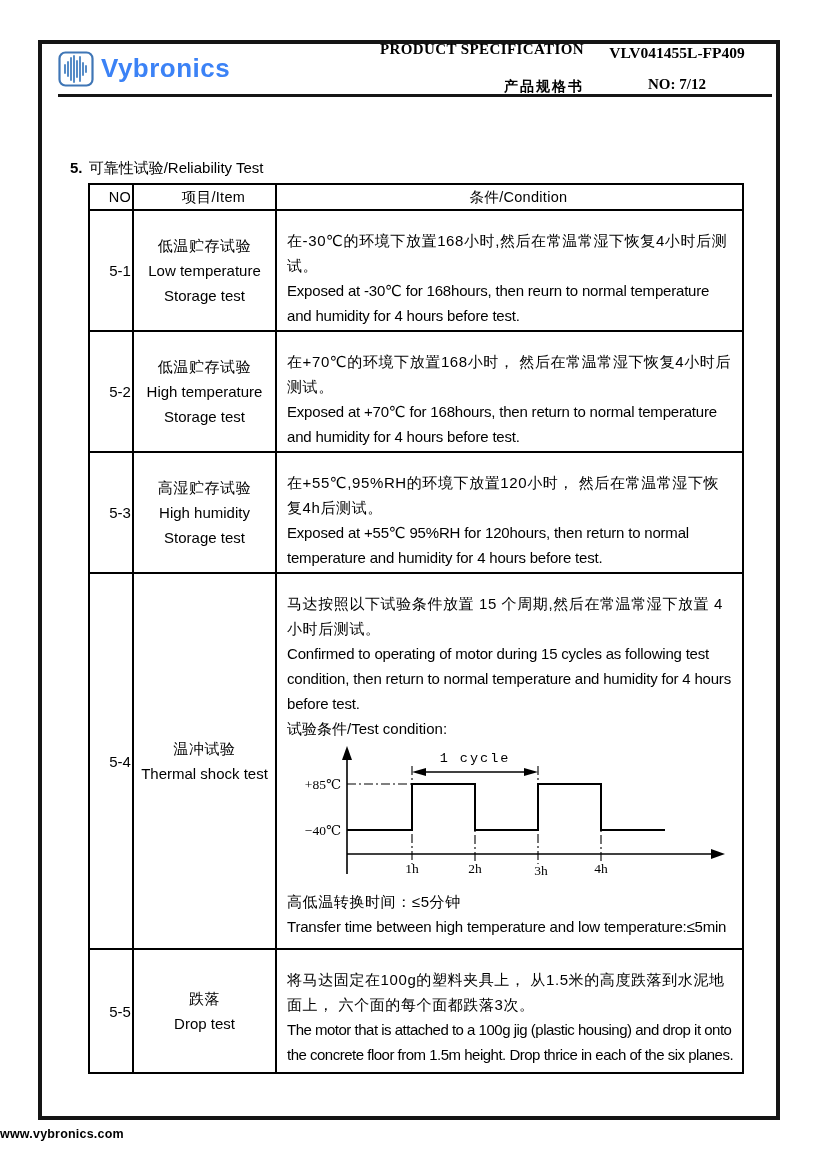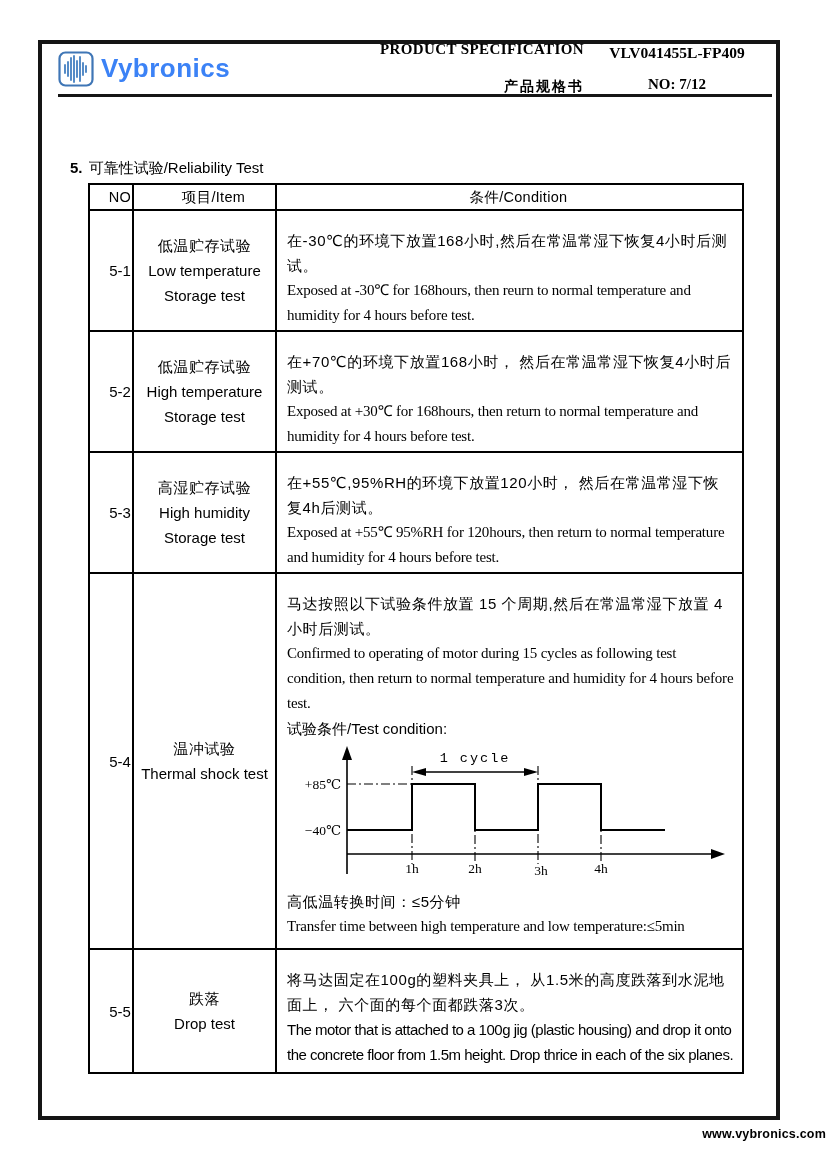--- a/index.html
+++ b/index.html
@@ -63,32 +63,32 @@
   td.no-cell { text-align:center; font-size:15px; }
   td.item-cell {
     text-align:center; font-size:15px; line-height:25px;
     padding:0 4px; vertical-align:middle;
   }
   td.cond-cell {
     padding:17px 8px 2px 10px; font-size:15px; line-height:25px;
     vertical-align:top;
   }
   .zh { letter-spacing:0.6px; }
-  .en { letter-spacing:-0.2px;font-family:Liberation Serif, serif; }
+  .en { letter-spacing:-0.2px; }
   .en-tight { letter-spacing:-0.5px; }
   tr.r100 { height:100px; } tr.r103 { height:103px; }
   tr.r376 { height:376px; } tr.r124 { height:124px; }
   p { margin:0; }
   
   .diagram-wrap { margin:1px 0 0 0; }
   .svg-serif { font-family:"Liberation Serif","DejaVu Serif",serif; font-size:13.5px; }
   .svg-mono { font-family:"Liberation Mono","DejaVu Sans Mono",monospace; font-size:13.5px; letter-spacing:2px; }
   
   .footer-site {
-    position:absolute; left:0; top:1127px; width:826px; text-align:right;
+    position:absolute; left:0; top:1127px; width:826px; text-align:left;
     font-weight:700; font-size:12.5px; letter-spacing:0.2px;
   }
 </style>
 </head>
 <body>
 
 <div class="page-frame">
 
   <div class="doc-header">
     <div class="logo">
@@ -148,21 +148,21 @@
         </td>
       </tr>
       <tr class="r100">
         <td class="no-cell">5-2</td>
         <td class="item-cell">
           <div class="zh">低温贮存试验</div>
           <div>High temperature Storage test</div>
         </td>
         <td class="cond-cell">
           <p class="zh">在+70℃的环境下放置168小时， 然后在常温常湿下恢复4小时后测试。</p>
-          <p class="en">Exposed at +30℃ for 168hours, then return to normal temperature and humidity for 4 hours before test.</p>
+          <p class="en">Exposed at +70℃ for 168hours, then return to normal temperature and humidity for 4 hours before test.</p>
         </td>
       </tr>
       <tr class="r103">
         <td class="no-cell">5-3</td>
         <td class="item-cell">
           <div class="zh">高湿贮存试验</div>
           <div>High humidity Storage test</div>
         </td>
         <td class="cond-cell">
           <p class="zh">在+55℃,95%RH的环境下放置120小时， 然后在常温常湿下恢复4h后测试。</p>

